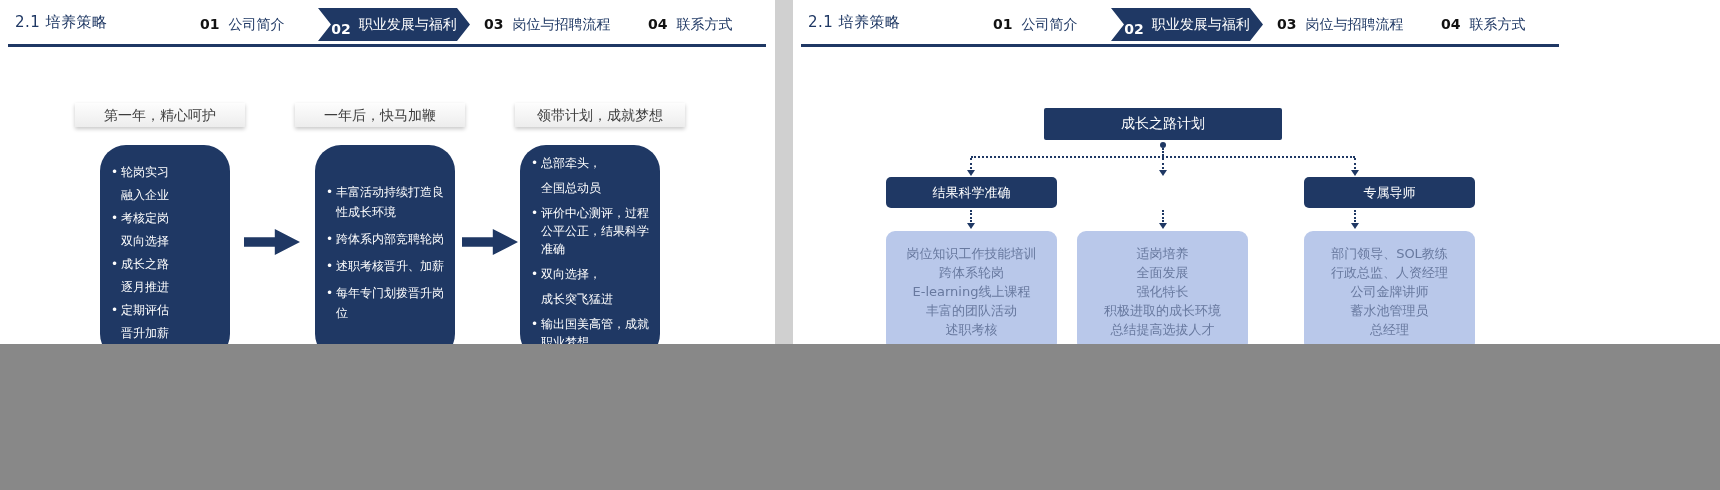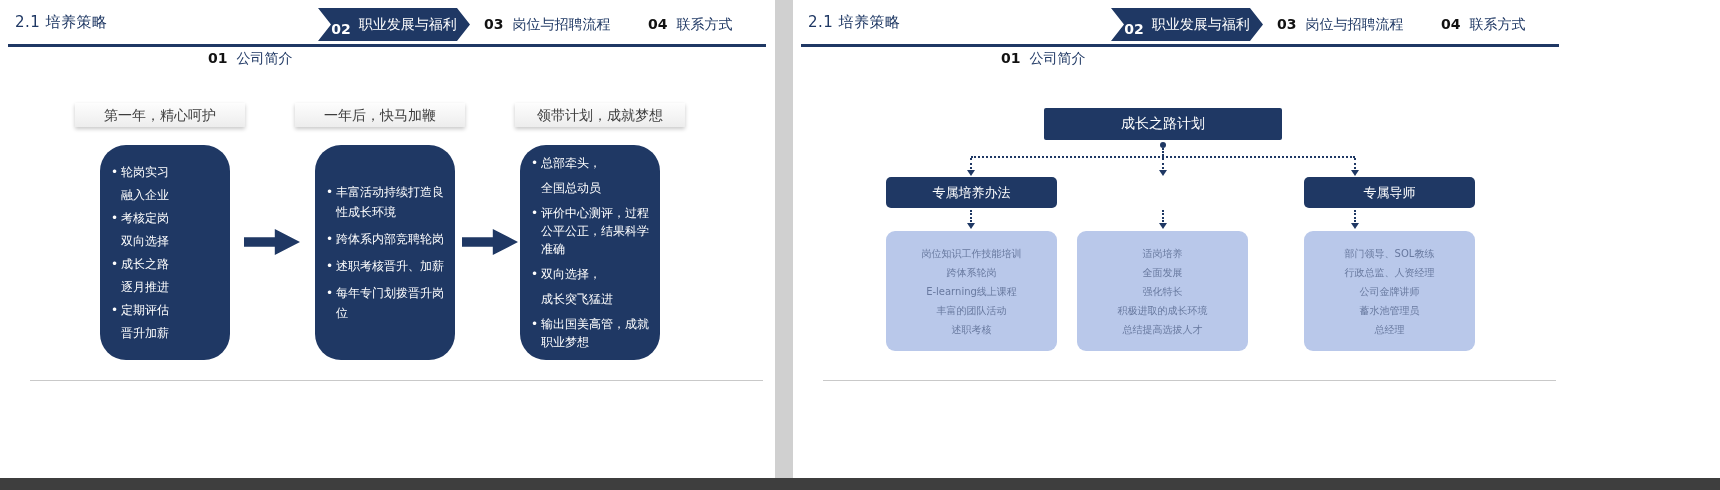--- a/index.html
+++ b/index.html
@@ -1,34 +1,34 @@
 <!DOCTYPE html>
 <html><head>
 <meta charset="utf-8">
 <style>
   * { margin:0; padding:0; box-sizing:border-box; }
   body { font-family:"DejaVu Sans","Liberation Sans",sans-serif; background:#888; }
-  .stage { position:relative; width:1720px; height:490px; background:#d4d4d4; overflow:hidden; }
+  .stage { position:relative; width:1720px; height:344px; background:#d4d4d4; overflow:hidden; }
 
   .slide { position:absolute; top:0; height:478px; background:#ffffff; }
   .slide-left { left:0; width:775px; }
   .slide-right { left:793px; width:927px; }
   .divider { position:absolute; left:775px; top:0; width:18px; height:478px; background:#d0d0d0; }
   .bottom-bar { position:absolute; left:0; top:478px; width:1720px; height:12px; background:#3e3e3e; }
 
   
   .slide-header { position:absolute; left:0; top:0; width:775px; height:48px; }
   .section-label { position:absolute; left:15px; top:13px; font-size:15px; color:#1f3864; letter-spacing:.5px; }
   .nav-item { position:absolute; top:16px; font-size:14px; color:#1f3864; white-space:nowrap; }
   .nav-item .num { font-weight:bold; color:#121212; margin-right:9px; }
   .nav-chevron { position:absolute; left:318px; top:8px; width:152px; height:33px; background:#1f3864;
     clip-path:polygon(0 0, calc(100% - 13px) 0, 100% 50%, calc(100% - 13px) 100%, 0 100%, 13px 50%);
     display:flex; align-items:center; justify-content:center; color:#fff; font-size:14px; white-space:nowrap; }
   .nav-chevron .num { font-weight:bold; color:#fff; margin-right:8px;margin-top:8px; }
-  .ni-1 { left:208px;margin-top:34px; } .ni-3 { left:484px; } .ni-4 { left:648px; }
+  .ni-1 { left:200px; } .ni-3 { left:484px; } .ni-4 { left:648px; }
   .header-rule { position:absolute; left:8px; top:44px; width:758px; height:3px; background:#1f3864; }
 
   
   .stage-title { position:absolute; top:103px; width:170px; height:24px; line-height:24px; text-align:center;
     font-size:14px; color:#3d3d3d; background:linear-gradient(180deg,#fdfdfd 0%,#ededed 100%);
     box-shadow:0 2px 4px rgba(0,0,0,.22); }
   .t1 { left:75px; } .t2 { left:295px; } .t3 { left:515px; }
 
   .navy-box { position:absolute; top:145px; height:215px; background:#1f3864; border-radius:26px;
     color:#fff; display:flex; flex-direction:column; justify-content:center;
@@ -59,21 +59,21 @@
   .conn-h { position:absolute; left:178px; top:156px; width:384px; height:0; border-top:2px dotted #1f3864; }
   .cv-a1 { left:177px; top:158px; height:11px; } .cv-a2 { left:369px; top:158px; height:11px; } .cv-a3 { left:561px; top:158px; height:11px; }
   .cv-b1 { left:177px; top:210px; height:12px; } .cv-b2 { left:369px; top:210px; height:12px; } .cv-b3 { left:561px; top:210px; height:12px; }
   .arrow-down { position:absolute; width:0; height:0; border-left:4px solid transparent; border-right:4px solid transparent; border-top:6px solid #1f3864; }
   .ah-a1 { left:174px; top:170px; } .ah-a2 { left:366px; top:170px; } .ah-a3 { left:558px; top:170px; }
   .ah-b1 { left:174px; top:223px; } .ah-b2 { left:366px; top:223px; } .ah-b3 { left:558px; top:223px; }
 
   .branch-bar { position:absolute; top:177px; width:171px; height:31px; background:#1f3864; border-radius:5px;
     color:#fff; font-size:13px; display:flex; align-items:center; justify-content:center; }
   .branch-box { position:absolute; top:231px; width:171px; height:120px; background:#b9c8ea; border-radius:9px;
-    color:#68799f; font-size:10px; display:flex; flex-direction:column; justify-content:center; align-items:center;
+    color:#68799f; font-size:13px; display:flex; flex-direction:column; justify-content:center; align-items:center;
     text-align:center; overflow:hidden; }
   .branch-box .item { line-height:19px; white-space:nowrap; }
   .col1 { left:93px; } .col2 { left:284px; } .col3 { left:476px;margin-left:35px; }
 </style>
 </head>
 <body>
 
 <div class="stage">
 
   <section class="slide slide-left">
@@ -185,21 +185,21 @@
     <div class="conn-dot"></div>
     <div class="conn-v cv-stub"></div>
     <div class="conn-h"></div>
     <div class="conn-v cv-a1"></div>
     <div class="conn-v cv-a2"></div>
     <div class="conn-v cv-a3"></div>
     <div class="arrow-down ah-a1"></div>
     <div class="arrow-down ah-a2"></div>
     <div class="arrow-down ah-a3"></div>
 
-    <div class="branch-bar col1">专属培养办法</div>
+    <div class="branch-bar col1">结果科学准确</div>
     <div class="branch-bar col3">专属导师</div>
 
     <div class="conn-v cv-b1"></div>
     <div class="conn-v cv-b2"></div>
     <div class="conn-v cv-b3"></div>
     <div class="arrow-down ah-b1"></div>
     <div class="arrow-down ah-b2"></div>
     <div class="arrow-down ah-b3"></div>
 
     <div class="branch-box col1">

